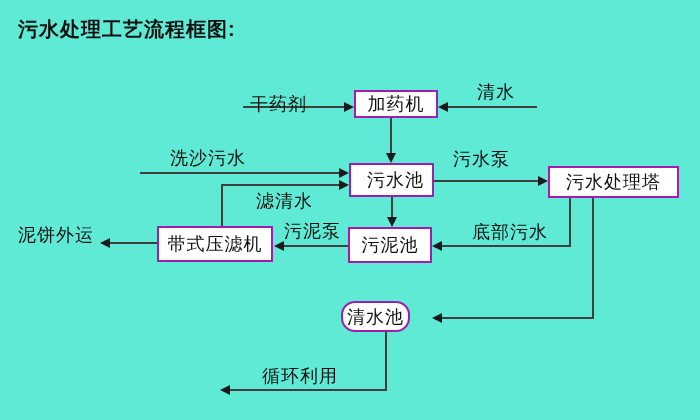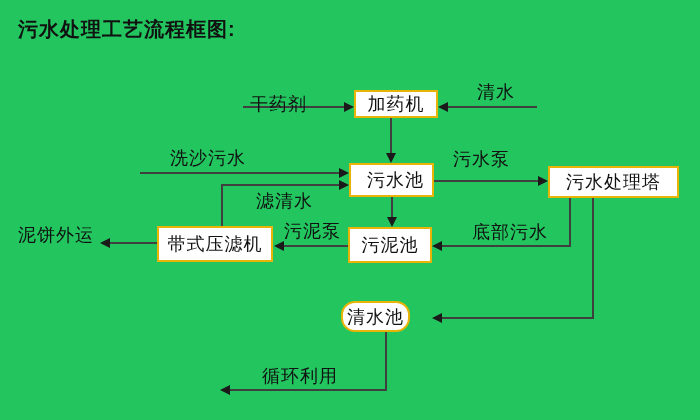--- a/index.html
+++ b/index.html
@@ -1,26 +1,26 @@
 <!DOCTYPE html>
 <html><head>
 <meta charset="utf-8">
 <style>
   html,body { margin:0; padding:0; background:#ffffff; }
   .canvas {
-    position:relative; width:700px; height:420px; background:#22c55e;
+    position:relative; width:700px; height:420px; background:#5eead4;
     font-family:Liberation Sans, sans-serif; overflow:hidden;
   }
   .title {
     position:absolute; left:18px; top:16px; font-size:20px; font-weight:bold;
     color:#111; letter-spacing:1px; white-space:nowrap;
   }
   .node {
     position:absolute; box-sizing:border-box; background:#fff;
-    border:2px solid #eab308; color:#111; font-size:18px;
+    border:2px solid #a21caf; color:#111; font-size:18px;
     display:flex; align-items:center; justify-content:center;
     white-space:nowrap; letter-spacing:1px;
   }
   .hline { position:absolute; height:2px; background:#3f3f3f; }
   .vline { position:absolute; width:2px; background:#3f3f3f; }
   .ah { position:absolute; width:0; height:0; }
   .ah.r { border-left:10px solid #1a1a1a; border-top:5px solid transparent; border-bottom:5px solid transparent; }
   .ah.l { border-right:10px solid #1a1a1a; border-top:5px solid transparent; border-bottom:5px solid transparent; }
   .ah.d { border-top:10px solid #1a1a1a; border-left:5px solid transparent; border-right:5px solid transparent; }
   .lbl {

